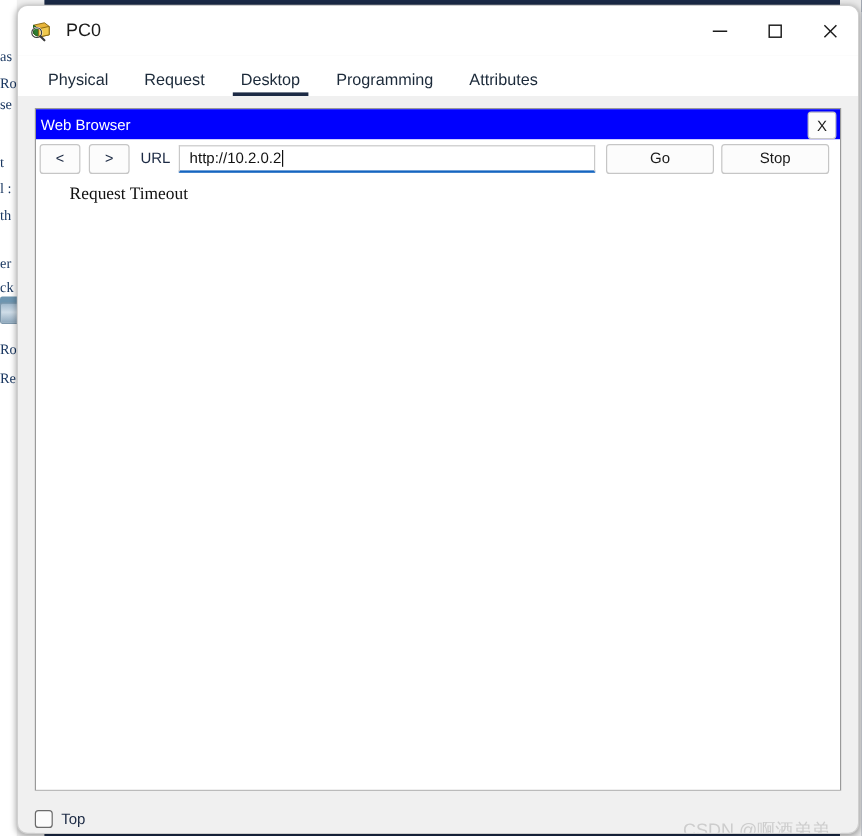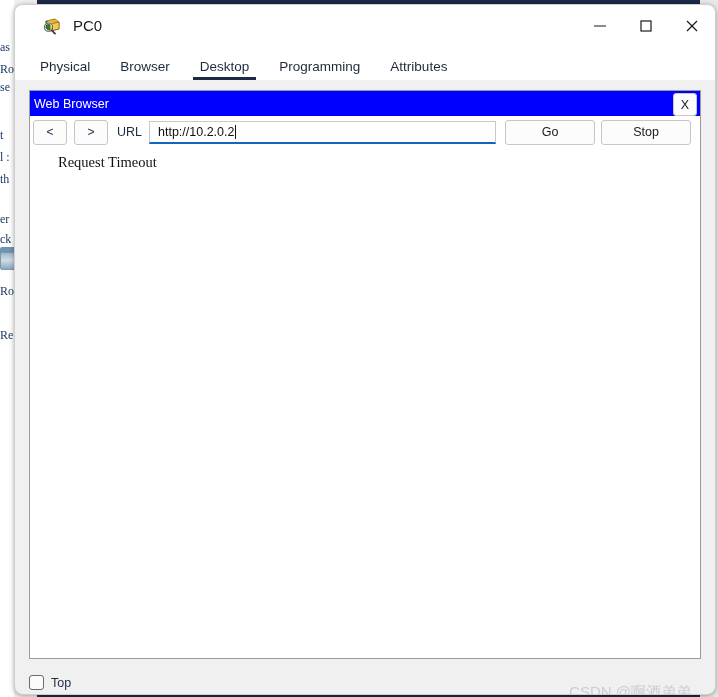--- a/index.html
+++ b/index.html
@@ -95,21 +95,20 @@
     border: 1px solid #cfcfcf;
   }
 
   
   .titlebar {
     position: relative;
     height: 41px;
     background: #ffffff;
     display: flex;
     align-items: center;
-    padding-left: 18px;
   }
   .title-icon {
     position: relative;
     width: 20px; height: 20px;
     margin-left: 9px;
     flex: none;
   }
   .title-text {
     margin-left: 11px;
     font-size: 15px;
@@ -342,21 +341,21 @@
     <div class="bg-frag" style="top:128px">t</div>
     <div class="bg-frag" style="top:150px">l :</div>
     <div class="bg-frag" style="top:172px">th</div>
     <div class="bg-frag" style="top:212px">er</div>
     <div class="bg-frag" style="top:232px">ck</div>
     <div class="bg-device">
       <div class="top"></div>
       <div class="body"></div>
     </div>
     <div class="bg-frag" style="top:284px">Ro</div>
-    <div class="bg-frag" style="top:328px">Re</div>
+    <div class="bg-frag" style="top:308px">Re</div>
   </div>
 
   <div id="pc-window">
 
     <div class="titlebar">
       <div class="title-icon">
         <svg width="20" height="20" viewBox="0 0 20 20">
           <path d="M4 5 L13 3 L17 6 L17 13 L8 15 L4 12 Z" fill="#e8b53a" stroke="#8a6a12" stroke-width="0.8"></path>
           <path d="M4 5 L8 8 L8 15 L4 12 Z" fill="#2e7d32" stroke="#1b5e20" stroke-width="0.8"></path>
           <path d="M8 8 L17 6 L17 13 L8 15 Z" fill="#f0c94e" stroke="#8a6a12" stroke-width="0.8"></path>
@@ -382,21 +381,21 @@
           <svg width="16" height="16" viewBox="0 0 16 16">
               <line x1="3" y1="3" x2="13" y2="13" stroke="#1b1b1b" stroke-width="1.2"></line>
               <line x1="13" y1="3" x2="3" y2="13" stroke="#1b1b1b" stroke-width="1.2"></line>
             </svg>
         </div>
       </div>
     </div>
 
     <div class="tabbar">
       <div class="tab">Physical</div>
-      <div class="tab">Browser</div>
+      <div class="tab">Request</div>
       <div class="tab active">Desktop</div>
       <div class="tab">Programming</div>
       <div class="tab">Attributes</div>
     </div>
 
     <div class="pc-body">
 
       <div class="browser-panel">
 
         <div class="browser-titlebar">

